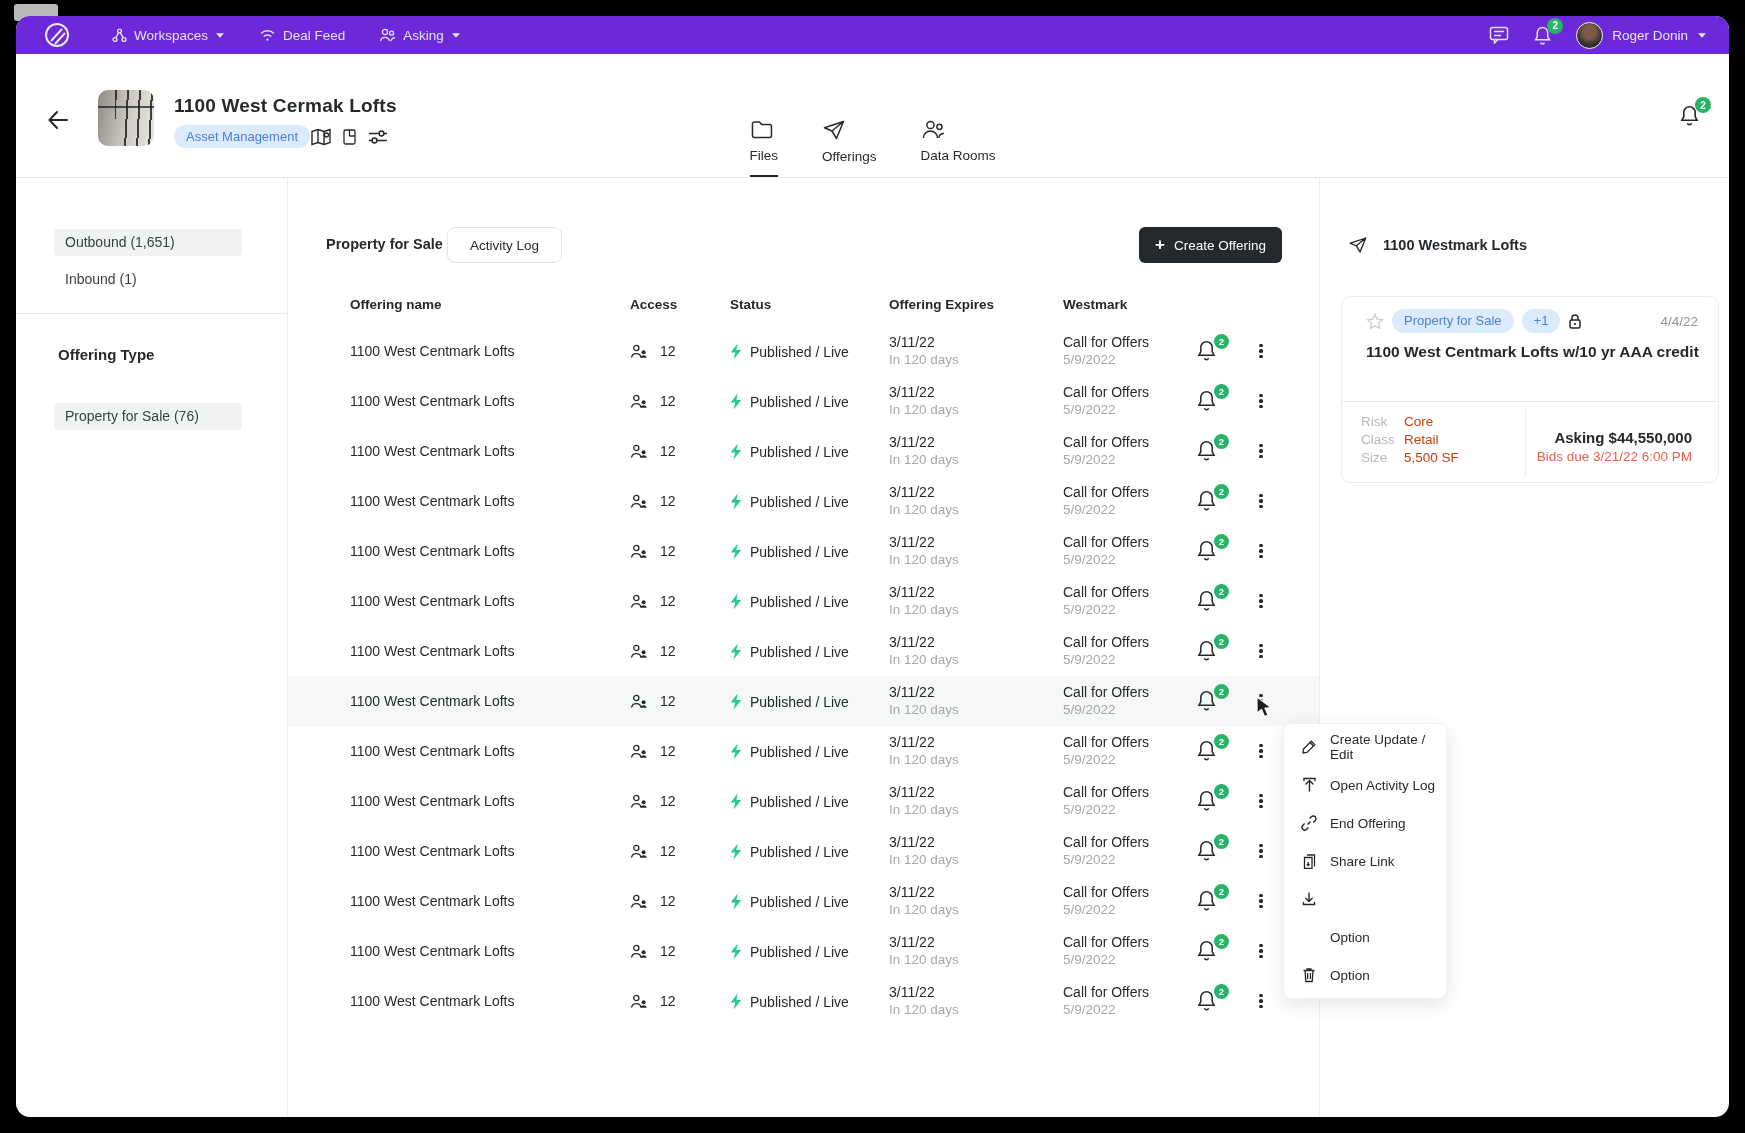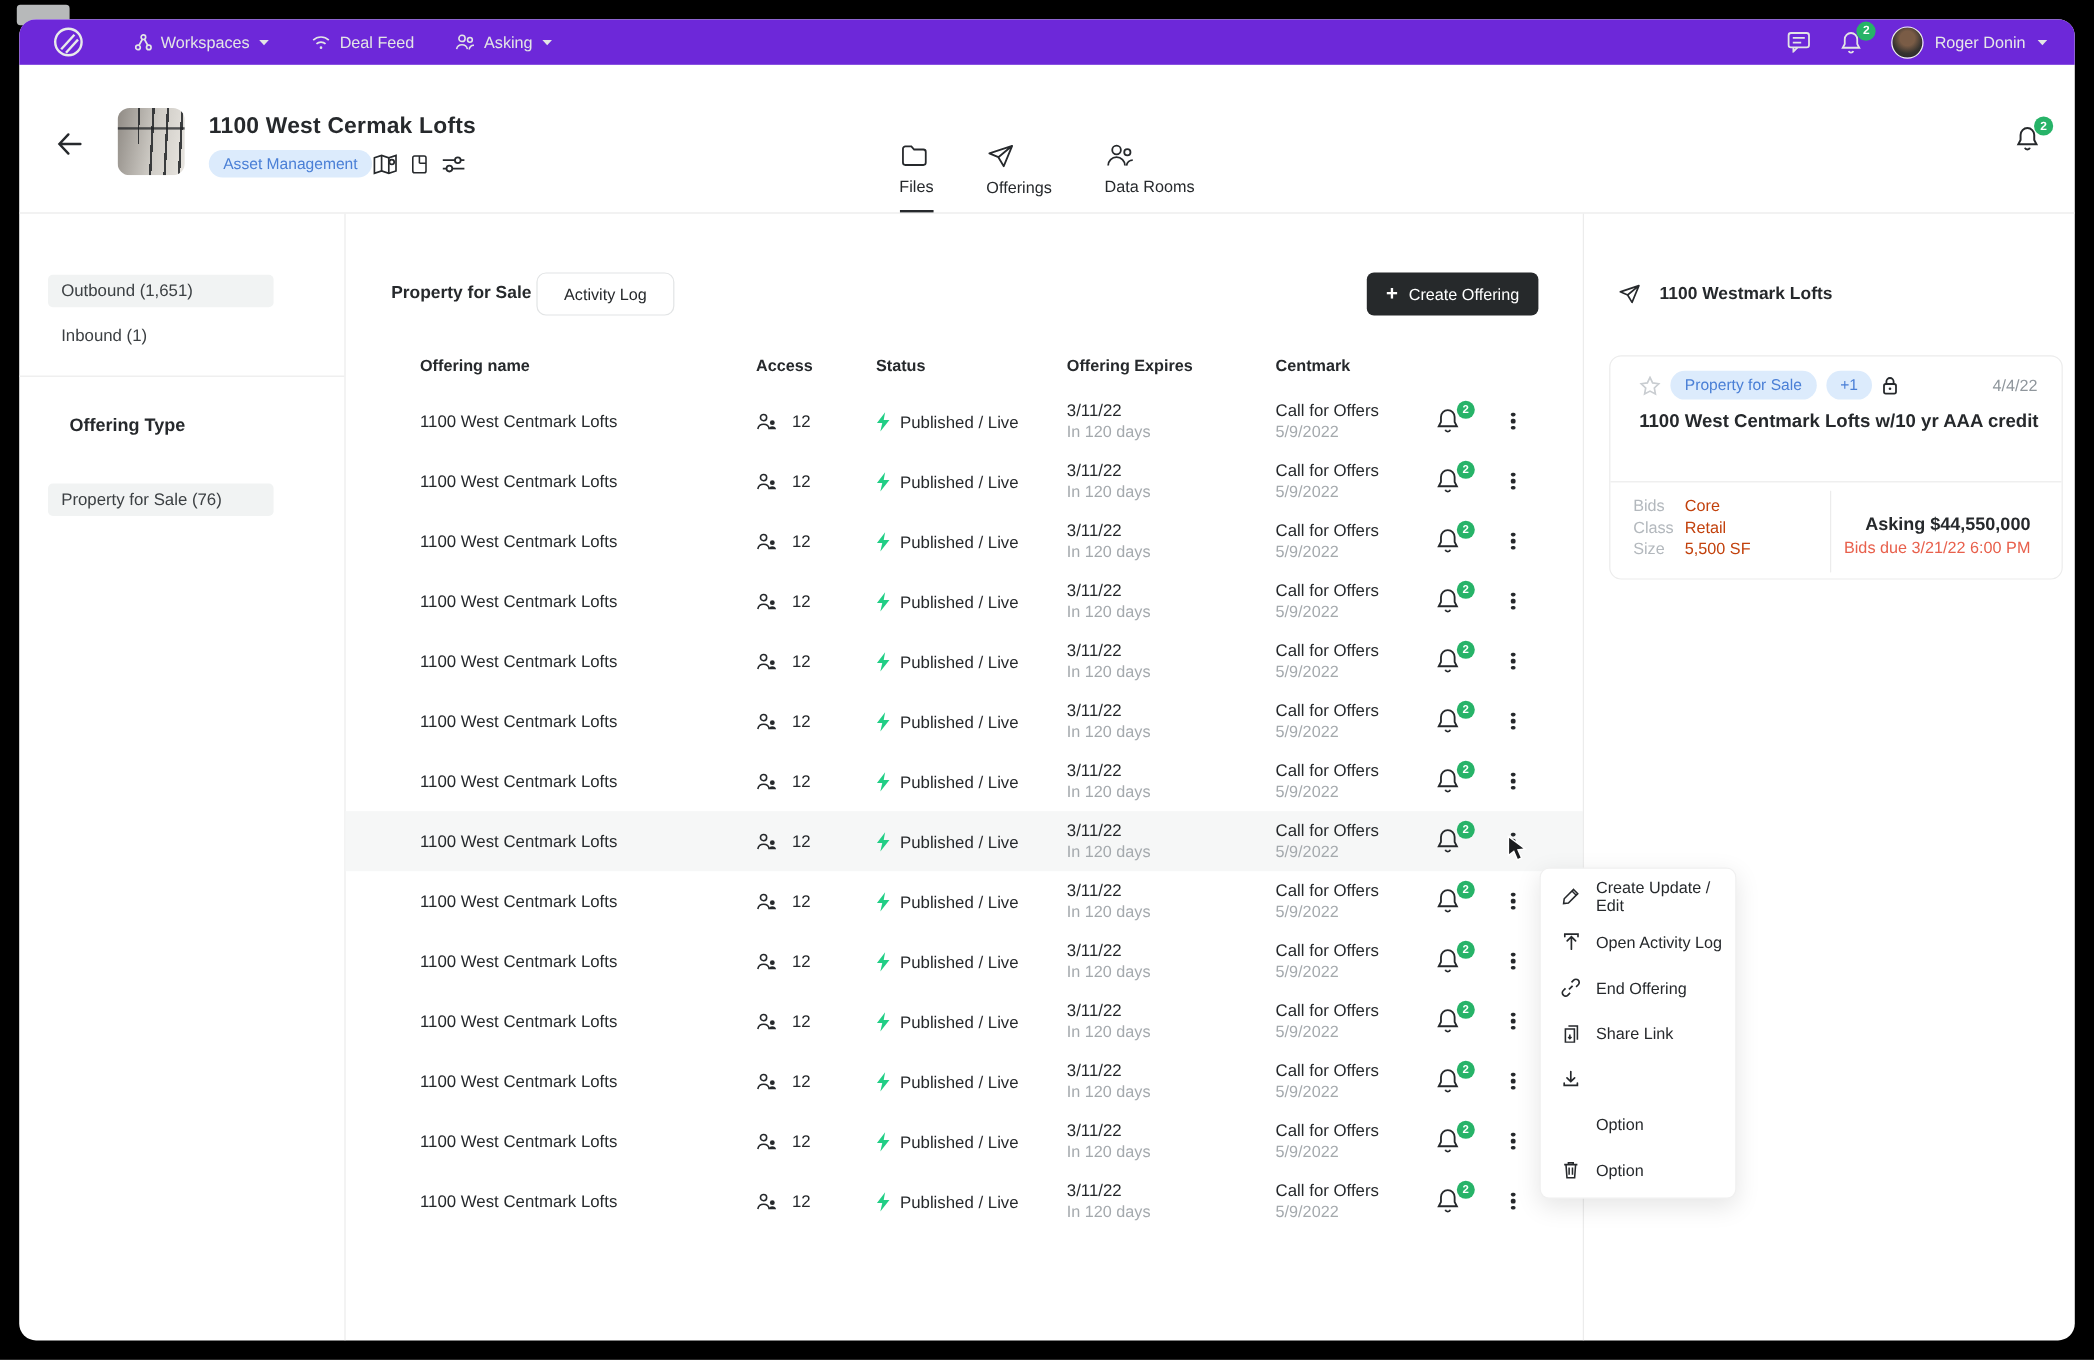--- a/index.html
+++ b/index.html
@@ -32,21 +32,21 @@
   .pill-blue { background:#dcebfc; color:#4a7fd6; font-size:13px; padding:4px 12px; border-radius:13px; }
   .meta-icons { display:flex; align-items:center; gap:10px; }
   .tabs { position:absolute; left:50%; transform:translateX(-50%); bottom:0; display:flex; gap:44px; }
   .tab { display:flex; flex-direction:column; gap:8px; padding-bottom:13px; font-size:13.5px; color:#26292c; }
   .tab.active { border-bottom:2.5px solid #26292c; padding-bottom:10.5px; }
   .header-bell { position:absolute; right:29px; top:50px; }
 
   
   .bodywrap { position:relative; height:939px; }
   .sidebar { position:absolute; left:0; top:0; width:272px; height:100%; border-right:1px solid #ececec; }
-  .side-item { position:absolute; left:24px; width:188px; height:27px; line-height:27px; padding-left:11px; font-size:14px; color:#3c4043; border-radius:4px; }
+  .side-item { position:absolute; left:38px; width:188px; height:27px; line-height:27px; padding-left:11px; font-size:14px; color:#3c4043; border-radius:4px; }
   .side-item.active { background:#f1f3f3; }
   .side-divider { position:absolute; left:0; top:135px; width:100%; height:1px; background:#ececec; }
   .side-heading { position:absolute; left:42px; top:168px; font-size:15px; font-weight:bold; color:#26292c; }
 
   .main { position:absolute; left:272px; top:0; width:1031px; height:100%; }
   .toolbar { position:absolute; left:0; top:49px; width:100%; height:36px; }
   .toolbar-label { position:absolute; left:38px; top:9px; font-size:14.5px; font-weight:bold; color:#26292c; }
   .btn-outline { position:absolute; left:159px; top:0; width:115px; height:36px; border:1px solid #e2e4e5; border-radius:8px; background:#fff; font-size:13.5px; color:#26292c; display:flex; align-items:center; justify-content:center; }
   .btn-dark { position:absolute; right:37px; top:0; height:36px; padding:0 16px; background:#26292b; border-radius:6px; color:#fff; font-size:13.5px; display:flex; align-items:center; gap:9px; border:none; }
   .btn-dark .plus { font-size:17px; font-weight:bold; line-height:1; margin-top:-2px; }
@@ -242,21 +242,21 @@
           <span class="plus">+</span>
           <span>Create Offering</span>
         </button>
       </div>
 
       <div class="thead tgrid">
         <span>Offering name</span>
         <span>Access</span>
         <span>Status</span>
         <span>Offering Expires</span>
-        <span>Centmark</span>
+        <span>Westmark</span>
         <span></span>
           <span></span>
       </div>
 
       <div class="tbody">
         <div class="trow tgrid">
           <span>1100 West Centmark Lofts</span>
           <span class="cell-access">
             <svg width="18" height="15" viewBox="0 0 18 15" fill="none" stroke="#26292c" stroke-width="1.3">
                 <circle cx="6.3" cy="4" r="2.6"></circle>
@@ -823,21 +823,21 @@
               <path d="M4 7 V5 a3 3 0 0 1 6 0 V7"></path>
               <circle cx="7" cy="11" r="1.1" fill="#26292c" stroke="none"></circle>
             </svg>
           <span class="card-date">4/4/22</span>
         </div>
         <div class="card-title">1100 West Centmark Lofts w/10 yr AAA credit fo...</div>
         <div class="card-hdiv"></div>
         <div class="card-vdiv"></div>
         <div class="stats">
           <div class="srow">
-              <span class="slabel">Bids</span>
+              <span class="slabel">Risk</span>
               <span class="sval">Core</span>
             </div>
           <div class="srow">
               <span class="slabel">Class</span>
               <span class="sval">Retail</span>
             </div>
           <div class="srow">
               <span class="slabel">Size</span>
               <span class="sval">5,500 SF</span>
             </div>

